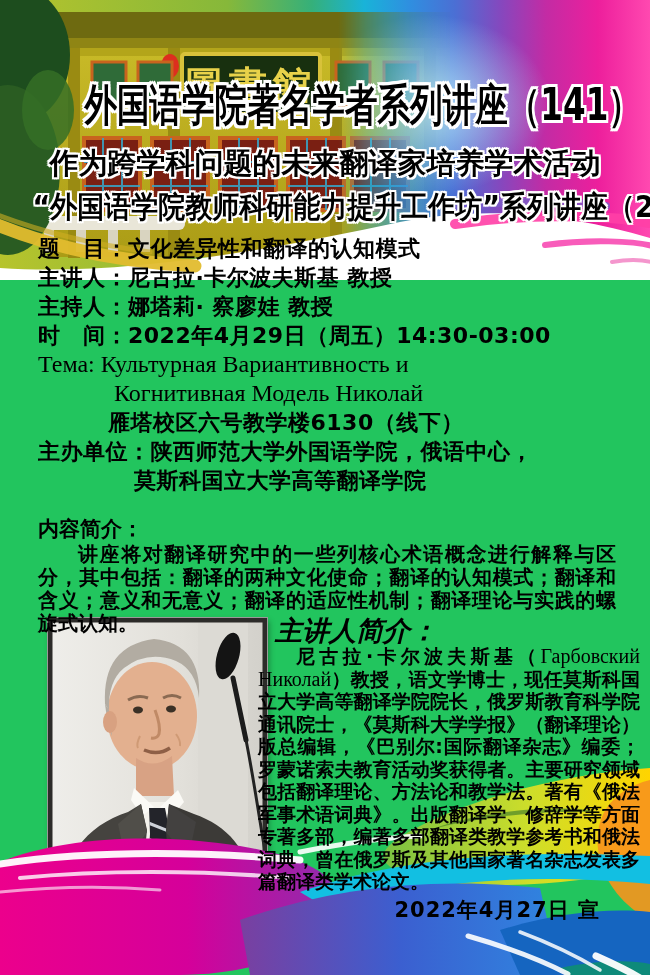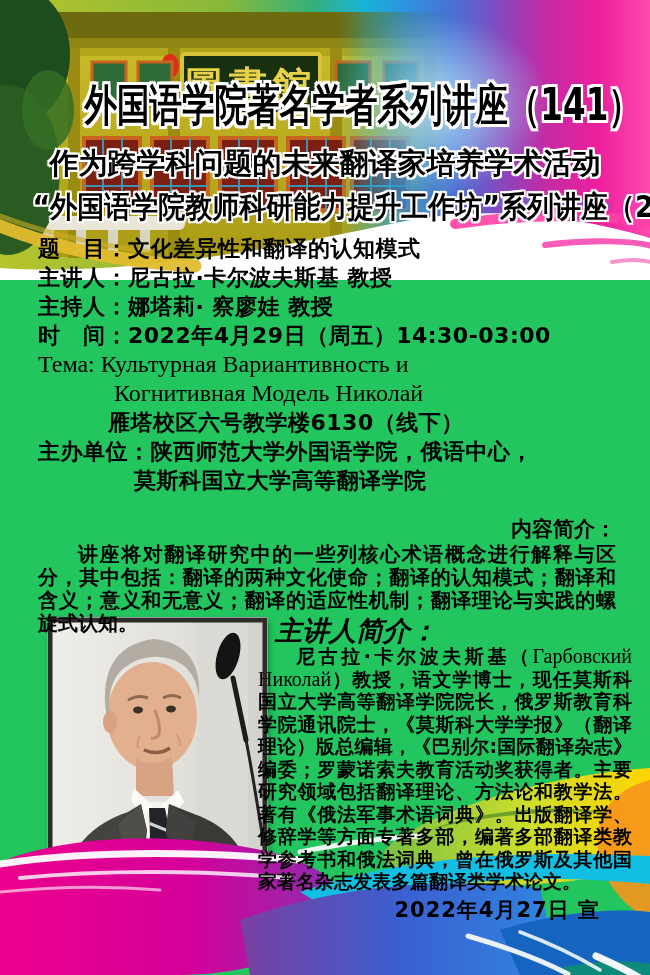--- a/index.html
+++ b/index.html
@@ -35,27 +35,27 @@
   }
   
   .info{position:absolute;left:38px;top:234px;width:596px;z-index:5;}
   .ln{line-height:29px;font-size:22px;font-weight:700;letter-spacing:.5px;white-space:nowrap;}
   .ln.ru{font-family:"Liberation Serif","DejaVu Serif",serif;font-size:24px;font-weight:400;letter-spacing:0;}
   .ind1{padding-left:76px}
   .ind2{padding-left:70px}
   .ind3{padding-left:96px}
   
   .intro{position:absolute;left:38px;top:516px;width:578px;z-index:5;}
-  .intro-h{font-size:21px;font-weight:700;line-height:26px;text-align:right;}
+  .intro-h{font-size:21px;font-weight:700;line-height:26px;}
   .intro-b{margin:1px 0 16px 0;font-size:20px;font-weight:700;line-height:23px;
     text-indent:2em;text-align:justify;}
   
   .bio{position:absolute;left:258px;top:619px;width:386px;z-index:5;}
   .bio-h{font-size:27px;font-weight:700;line-height:24px;padding-left:17px;font-style:italic;}
-  .bio-b{margin:2px 12px 0 0;font-size:19px;font-weight:700;line-height:22.5px;
+  .bio-b{margin:2px 4px 0 0;font-size:19px;font-weight:700;line-height:22.5px;
     text-indent:2em;text-align:justify;}
   .bio-b .ru{font-family:"Liberation Serif","DejaVu Serif",serif;font-weight:400;font-size:20px;}
   .date{position:absolute;right:50px;top:896px;z-index:5;font-size:21px;font-weight:700;letter-spacing:1px;}
 </style>
 </head>
 <body>
 
 <div class="poster">
 
   <svg class="hdr" width="650" height="280" viewBox="0 0 650 280" aria-hidden="true">

